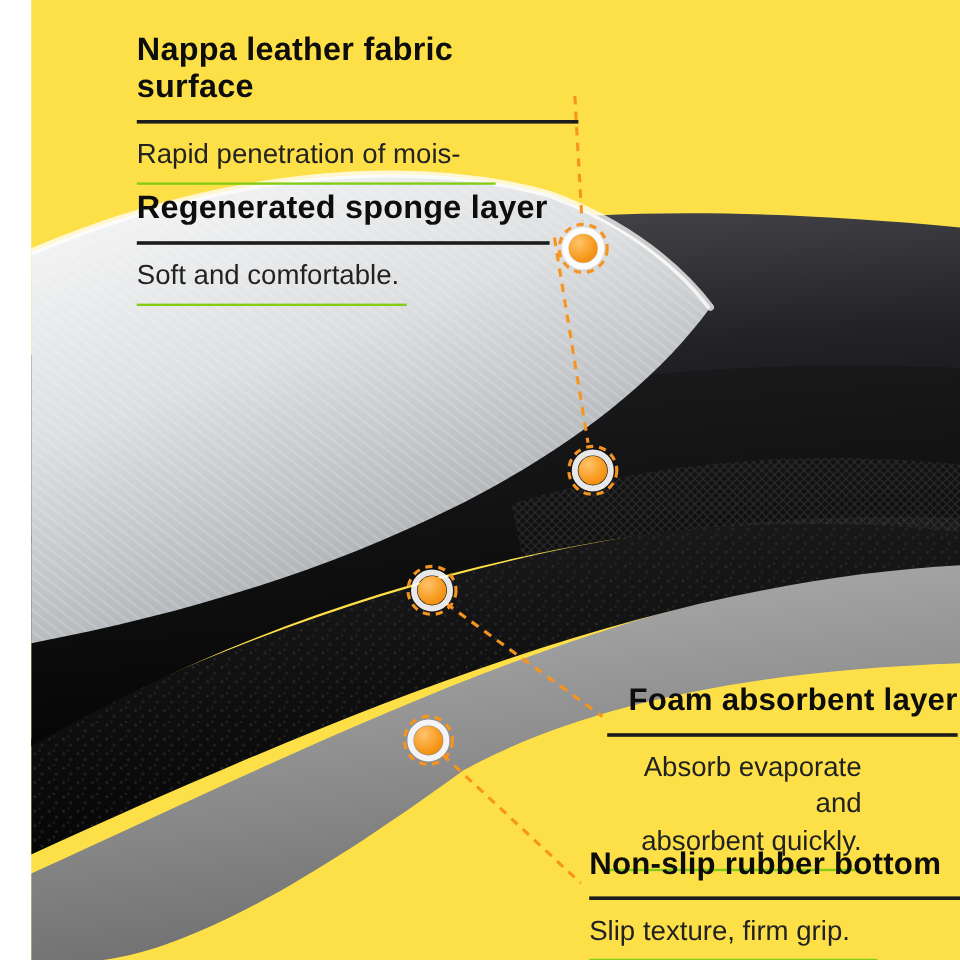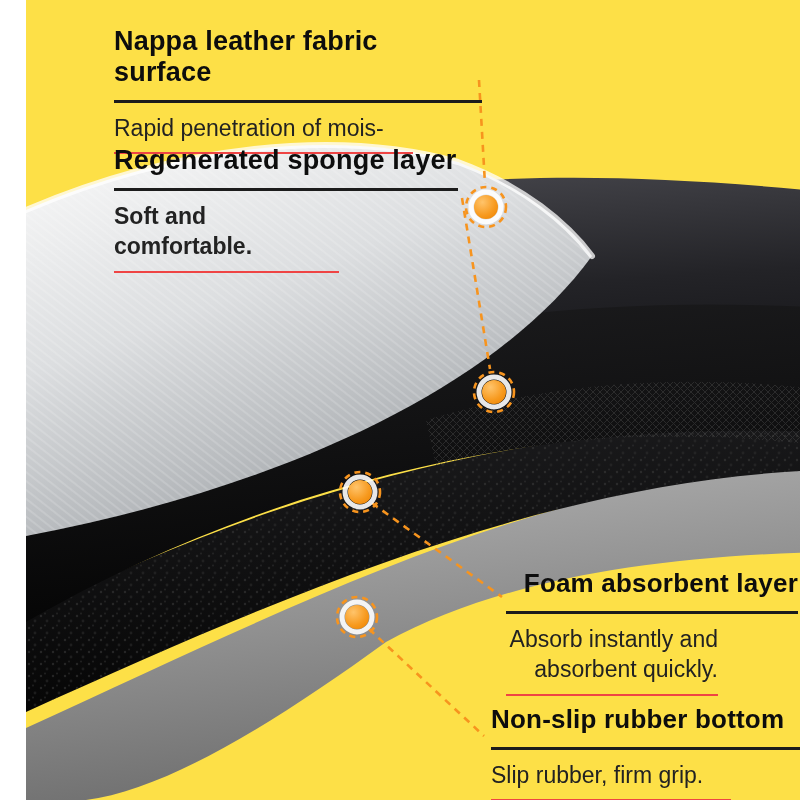--- a/index.html
+++ b/index.html
@@ -6,28 +6,28 @@
   body{width:800px;height:800px;overflow:hidden;font-family:"Liberation Sans",sans-serif;}
   .stage{position:relative;width:800px;height:800px;background:#fde047;margin-left:26px;}
   svg.mat{position:absolute;left:0;top:0;}
   .block{position:absolute;color:#121212;}
   .block h2{
     margin:0;font-weight:700;font-size:27px;letter-spacing:.2px;color:#0d0d0d;
     padding-bottom:12px;border-bottom:3px solid #1c1c1c;
   }
   .block p{
     margin:10px 0 0;font-size:23px;line-height:1.32;color:#222;
-    padding-bottom:9px;border-bottom:2px solid #ef4444;
+    padding-bottom:9px;border-bottom:2px solid #84cc16;
   }
   .b1{left:88px;top:26px;}
   .b1 h2{width:368px;}
   .b1 p{width:299px;}
-  .b2{left:88px;top:145px;}
+  .b2{left:88px;top:158px;}
   .b2 h2{width:344px;}
-  .b2 p{width:225px;font-weight:bold;}
+  .b2 p{width:225px;}
   .b3{left:480px;top:568px;text-align:right;}
   .b3 h2{width:292px;font-size:26px;}
   .b3 p{width:212px;}
   .b4{left:465px;top:704px;}
   .b4 h2{width:330px;font-size:26px;}
   .b4 p{width:240px;}
 </style>
 </head>
 <body>
 
@@ -122,25 +122,25 @@
   <section class="block b2">
     <h2>Regenerated sponge layer</h2>
     <p>
       <span>Soft and comfortable.</span>
     </p>
   </section>
 
   <section class="block b3">
     <h2>Foam absorbent layer</h2>
     <p>
-      <span>Absorb instantly and</span><br>
+      <span>Absorb evaporate and</span><br>
       <span>absorbent quickly.</span>
     </p>
   </section>
 
   <section class="block b4">
     <h2>Non-slip rubber bottom</h2>
     <p>
-      <span>Slip rubber, firm grip.</span>
+      <span>Slip texture, firm grip.</span>
     </p>
   </section>
 
 </div>
 
 </body></html>

